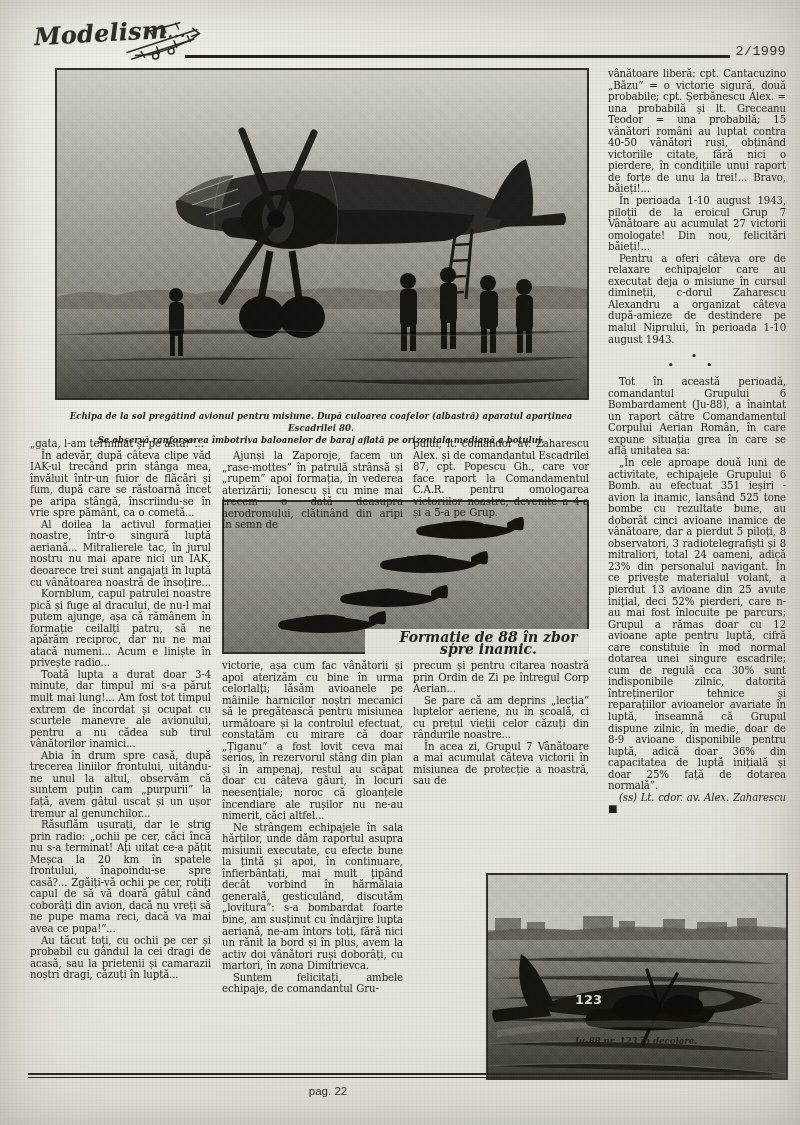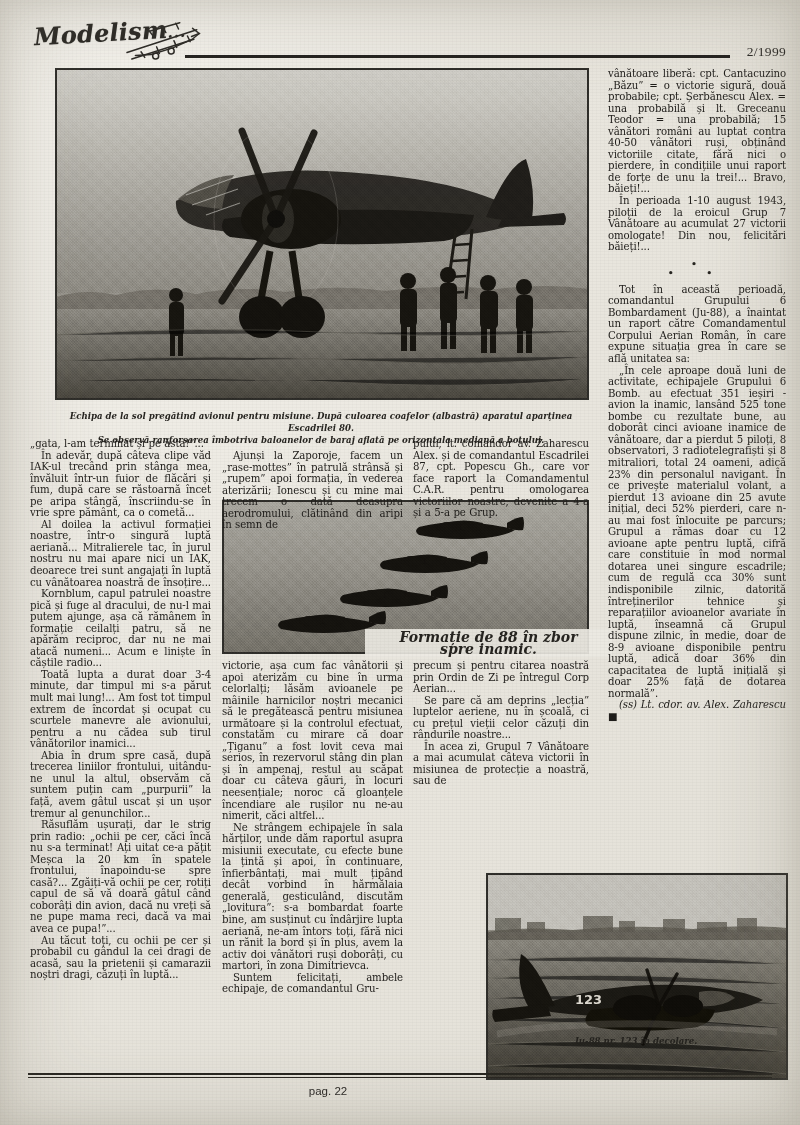--- a/index.html
+++ b/index.html
@@ -39,21 +39,21 @@
     text-shadow:0 0 1px rgba(40,38,34,.45);
   }
   .logo .dots{font-size:15px;letter-spacing:1px;}
   .plane-doodle{position:absolute;left:120px;top:22px;transform:rotate(-7deg);}
   .rule-head{
     position:absolute;left:185px;top:55px;width:545px;height:3px;
     background:#24221f;
   }
   .issue{
     position:absolute;right:14px;top:44px;
-    font-family:Liberation Serif, serif;
+    font-family:Liberation Mono, monospace;
     font-size:13.5px;color:#2b2926;letter-spacing:.3px;margin-left:36px;
   }
 
   
   .photo{
     position:absolute;overflow:hidden;
     border:1px solid #30302c;
     background:#6f6c64;
   }
   .ph-top{left:55px;top:68px;width:532px;height:330px;}
@@ -338,21 +338,21 @@
       <rect width="300" height="205" fill="none" stroke="#2e2c28" stroke-width="2"></rect>
     </svg>
     <div class="noise"></div>
   </div>
   <div class="cap cap-take">Ju-88 nr. 123 în decolare.</div>
 
   <div class="col c1">
     <p class="noind">„gata, l-am terminat și pe ăsta!”...</p>
     <p>În adevăr, după câteva clipe văd IAK-ul trecând prin stânga mea, învăluit într-un fuior de flăcări și fum, după care se răstoarnă încet pe aripa stângă, înscriindu-se în vrie spre pământ, ca o cometă...</p>
     <p>Al doilea la activul formației noastre, într-o singură luptă aeriană... Mitralierele tac, în jurul nostru nu mai apare nici un IAK, deoarece trei sunt angajați în luptă cu vânătoarea noastră de însoțire...</p>
-    <p>Kornblum, capul patrulei noastre pică și fuge al dracului, de nu-l mai putem ajunge, așa că rămânem în formație ceilalți patru, să ne apărăm reciproc, dar nu ne mai atacă numeni... Acum e liniște în căștile radio...</p>
+    <p>Kornblum, capul patrulei noastre pică și fuge al dracului, de nu-l mai putem ajunge, așa că rămânem în formație ceilalți patru, să ne apărăm reciproc, dar nu ne mai atacă numeni... Acum e liniște în privește radio...</p>
     <p>Toată lupta a durat doar 3-4 minute, dar timpul mi s-a părut mult mai lung!... Am fost tot timpul extrem de încordat și ocupat cu scurtele manevre ale avionului, pentru a nu cădea sub tirul vânătorilor inamici...</p>
     <p>Abia în drum spre casă, după trecerea liniilor frontului, uitându-ne unul la altul, observăm că suntem puțin cam „purpurii” la față, avem gâtul uscat și un ușor tremur al genunchilor...</p>
     <p>Răsuflăm ușurați, dar le strig prin radio: „ochii pe cer, căci încă nu s-a terminat! Ați uitat ce-a pățit Meșca la 20 km în spatele frontului, înapoindu-se spre casă?... Zgăiți-vă ochii pe cer, rotiți capul de să vă doară gâtul când coborâți din avion, dacă nu vreți să ne pupe mama reci, dacă va mai avea ce pupa!”...</p>
     <p>Au tăcut toți, cu ochii pe cer și probabil cu gândul la cei dragi de acasă, sau la prietenii și camarazii noștri dragi, căzuți în luptă...</p>
   </div>
 
   <div class="col c2a">
     <p>Ajunși la Zaporoje, facem un „rase-mottes” în patrulă strânsă și „rupem” apoi formația, în vederea aterizării; Ionescu și cu mine mai trecem o dată deasupra aerodromului, clătinând din aripi în semn de</p>
   </div>
 
@@ -368,20 +368,21 @@
 
   <div class="col c3b">
     <p class="noind">precum și pentru citarea noastră prin Ordin de Zi pe întregul Corp Aerian...</p>
     <p>Se pare că am deprins „lecția” luptelor aeriene, nu în școală, ci cu prețul vieții celor căzuți din rândurile noastre...</p>
     <p>În acea zi, Grupul 7 Vânătoare a mai acumulat câteva victorii în misiunea de protecție a noastră, sau de</p>
   </div>
 
   <div class="col c4">
     <p class="noind">vânătoare liberă: cpt. Cantacuzino „Băzu” = o victorie sigură, două probabile; cpt. Șerbănescu Alex. = una probabilă și lt. Greceanu Teodor = una probabilă; 15 vânători români au luptat contra 40-50 vânători ruși, obținând victoriile citate, fără nici o pierdere, în condițiile unui raport de forțe de unu la trei!... Bravo, băieți!...</p>
     <p>În perioada 1-10 august 1943, piloții de la eroicul Grup 7 Vânătoare au acumulat 27 victorii omologate! Din nou, felicitări băieți!...</p>
+    <p>Pentru a oferi câteva ore de relaxare echipajelor care au executat deja o misiune în cursul dimineții, c-dorul Zaharescu Alexandru a organizat câteva după-amieze de destindere pe malul Niprului, în perioada 1-10 august 1943.</p>
 
     <div class="sep">
       <span class="r1">•</span>
       <span class="r2">• •</span>
     </div>
 
     <p>Tot în această perioadă, comandantul Grupului 6 Bombardament (Ju-88), a înaintat un raport către Comandamentul Corpului Aerian Român, în care expune situația grea în care se află unitatea sa:</p>
     <p>„În cele aproape două luni de activitate, echipajele Grupului 6 Bomb. au efectuat 351 ieșiri - avion la inamic, lansând 525 tone bombe cu rezultate bune, au doborât cinci avioane inamice de vânătoare, dar a pierdut 5 piloți, 8 observatori, 3 radiotelegrafiști și 8 mitraliori, total 24 oameni, adică 23% din personalul navigant. În ce privește materialul volant, a pierdut 13 avioane din 25 avute inițial, deci 52% pierderi, care n-au mai fost înlocuite pe parcurs; Grupul a rămas doar cu 12 avioane apte pentru luptă, cifră care constituie în mod normal dotarea unei singure escadrile; cum de regulă cca 30% sunt indisponibile zilnic, datorită întreținerilor tehnice și reparațiilor avioanelor avariate în luptă, înseamnă că Grupul dispune zilnic, în medie, doar de 8-9 avioane disponibile pentru luptă, adică doar 36% din capacitatea de luptă inițială și doar 25% față de dotarea normală”.</p>
     <p class="sign"><span>(ss) Lt. cdor. av. Alex. Zaharescu</span> <span class="sq">■</span></p>
   </div>

